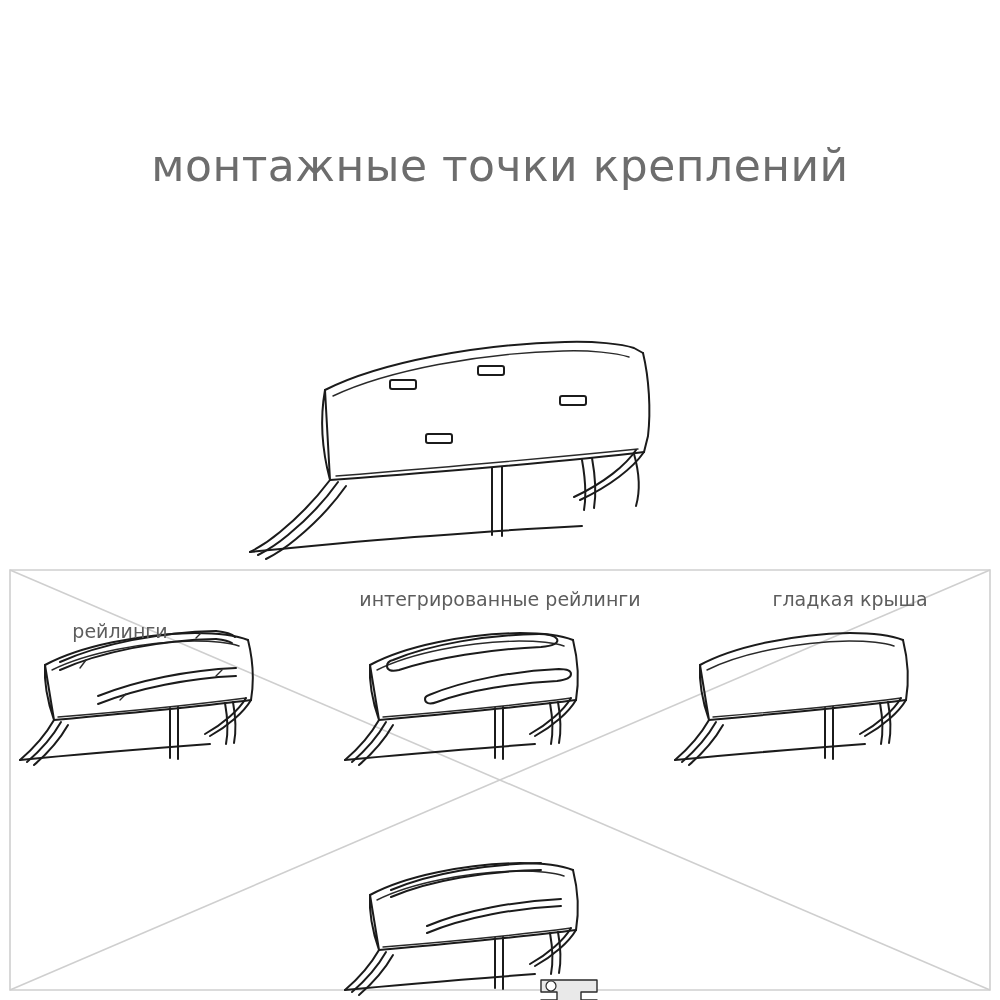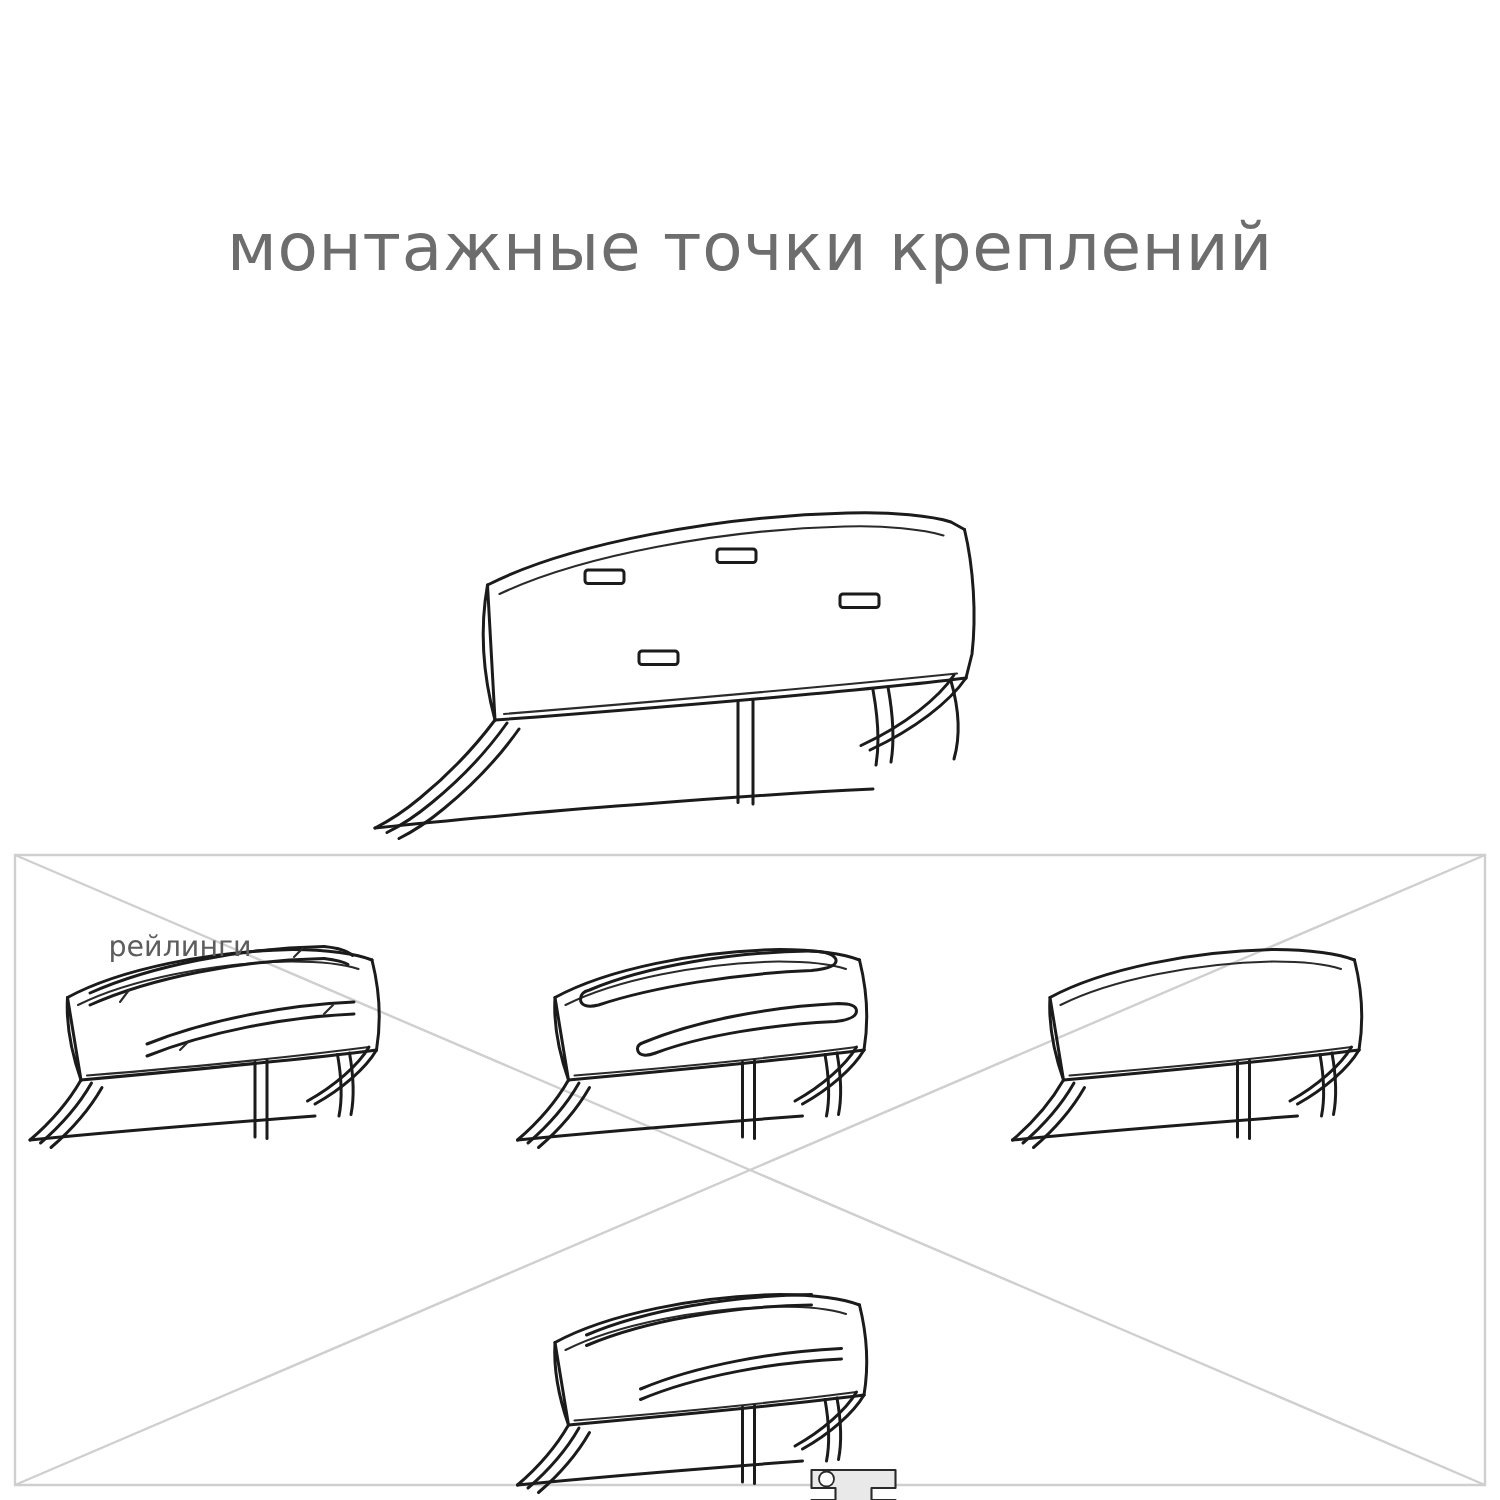--- a/index.html
+++ b/index.html
@@ -234,14 +234,16 @@
           <path class="fillg ln-thin" d="M196 140 L252 140 L252 152 L236 152 L236 160 L252 160 L252 176
                    L196 176 L196 160 L212 160 L212 152 L196 152 Z"></path>
           <circle cx="206" cy="146" r="5" fill="#ffffff" stroke="#2a2a2a" stroke-width="1.2"></circle>
           <circle cx="206" cy="170" r="5" fill="#ffffff" stroke="#2a2a2a" stroke-width="1.2"></circle>
         </g>
       </g>
     </svg>
   </div>
 
   <div class="cell-label lbl-railing">рейлинги</div>
+  <div class="cell-label lbl-integrated">интегрированные рейлинги</div>
+  <div class="cell-label lbl-smooth">гладкая крыша</div>
 
 </div>
 
 </body></html>

